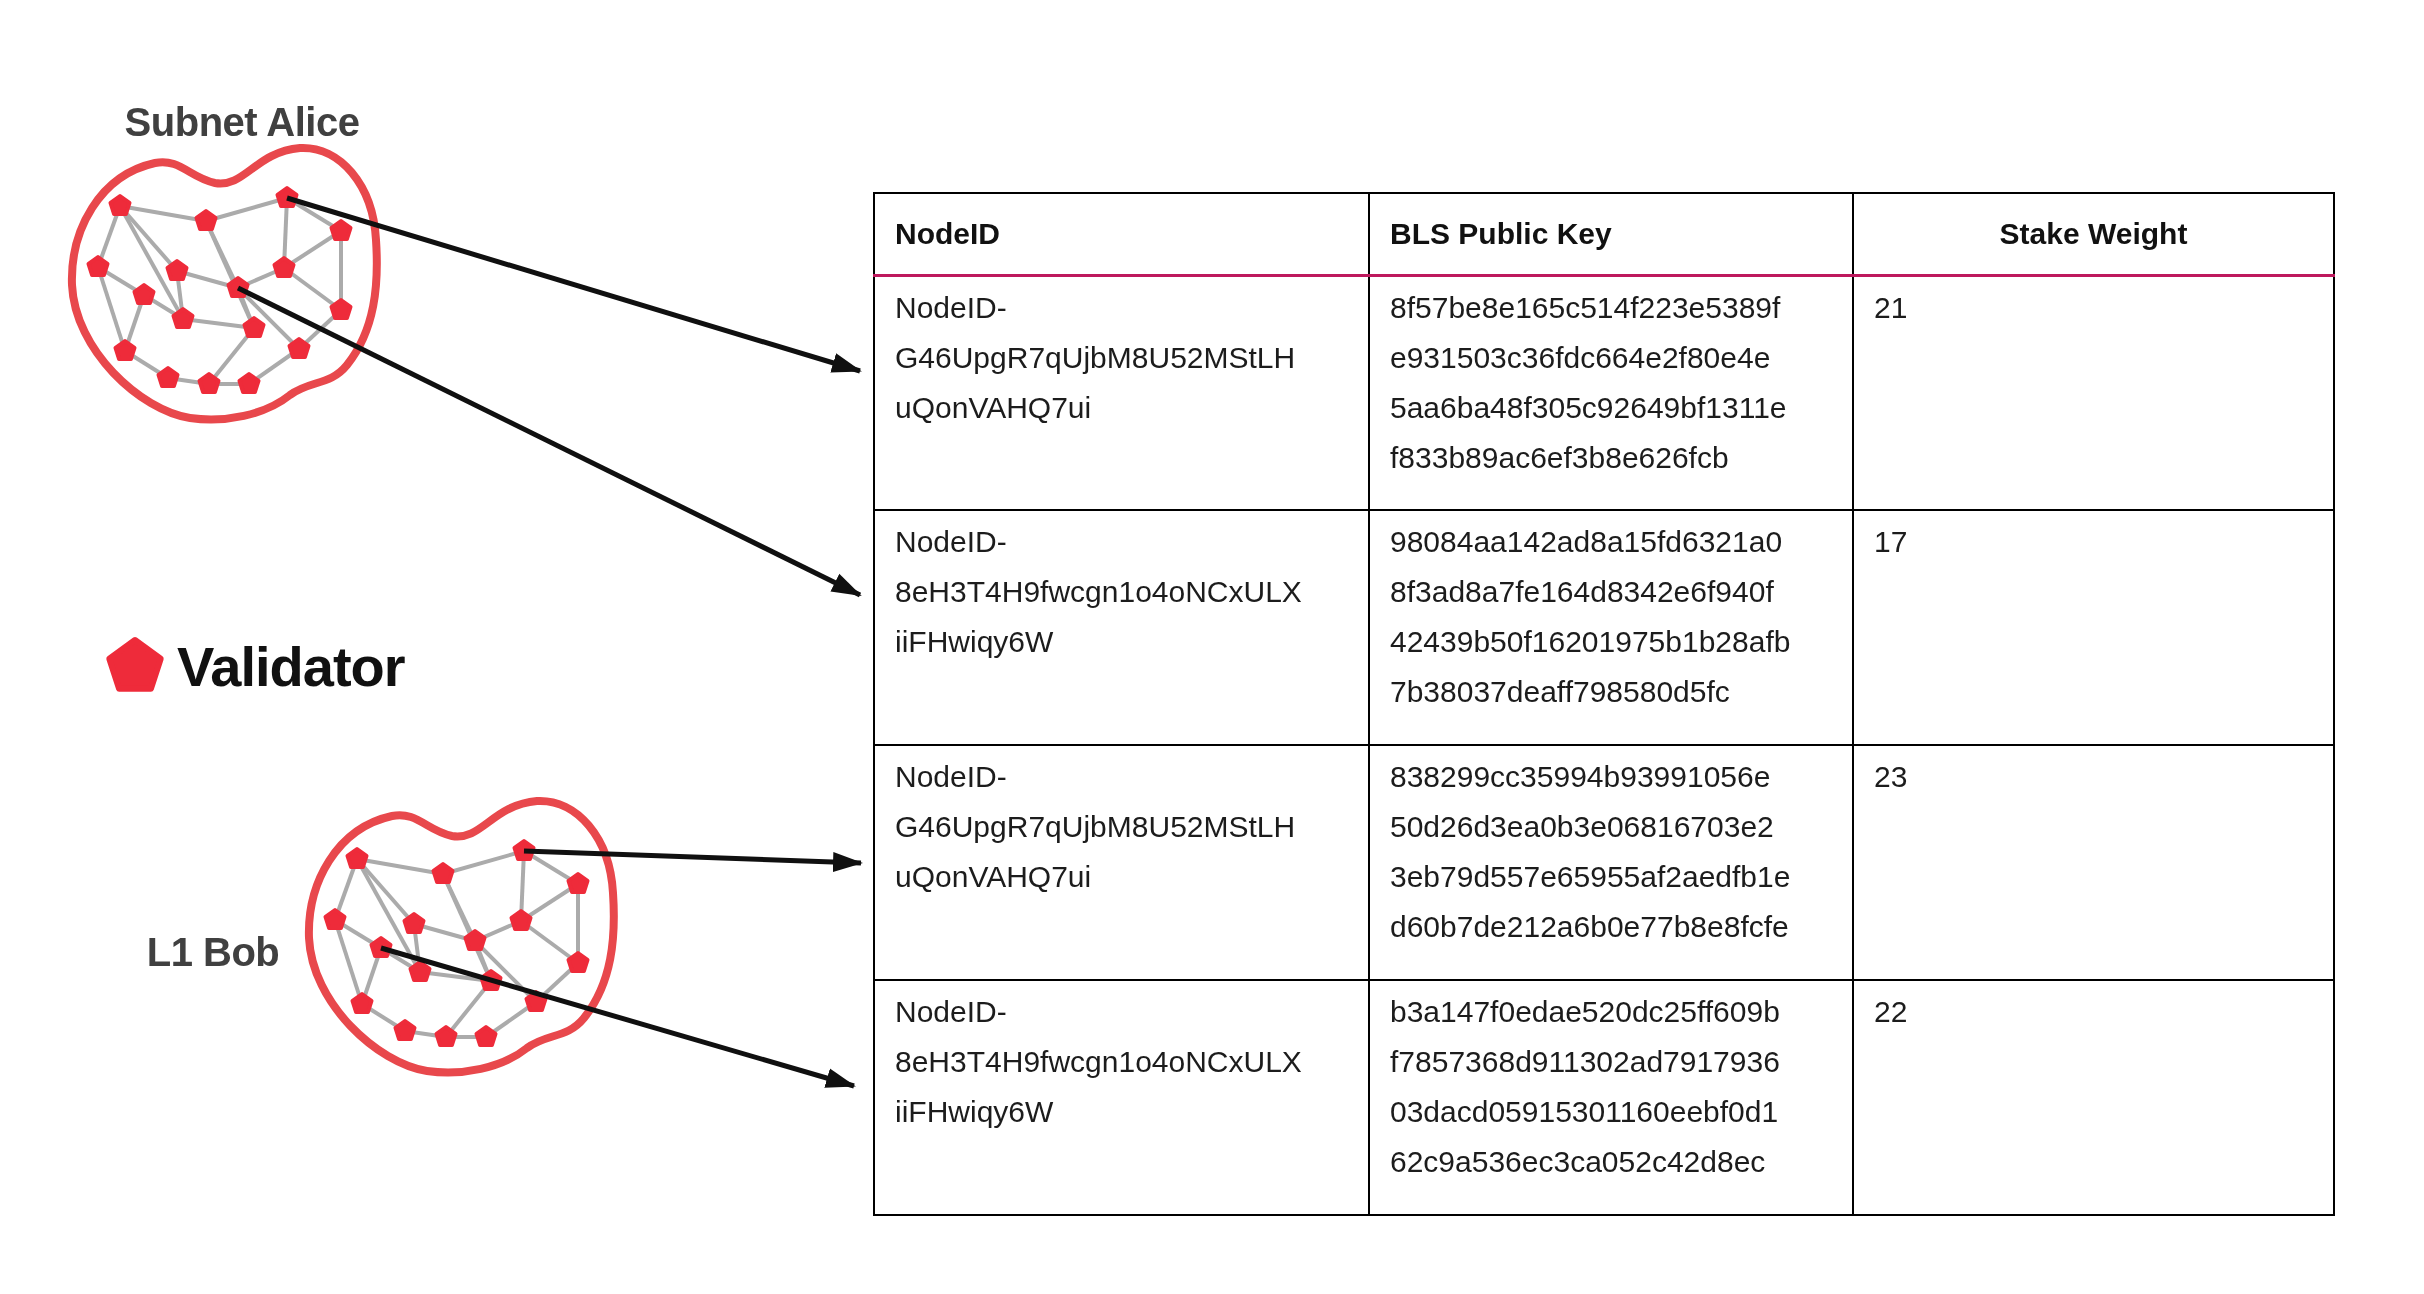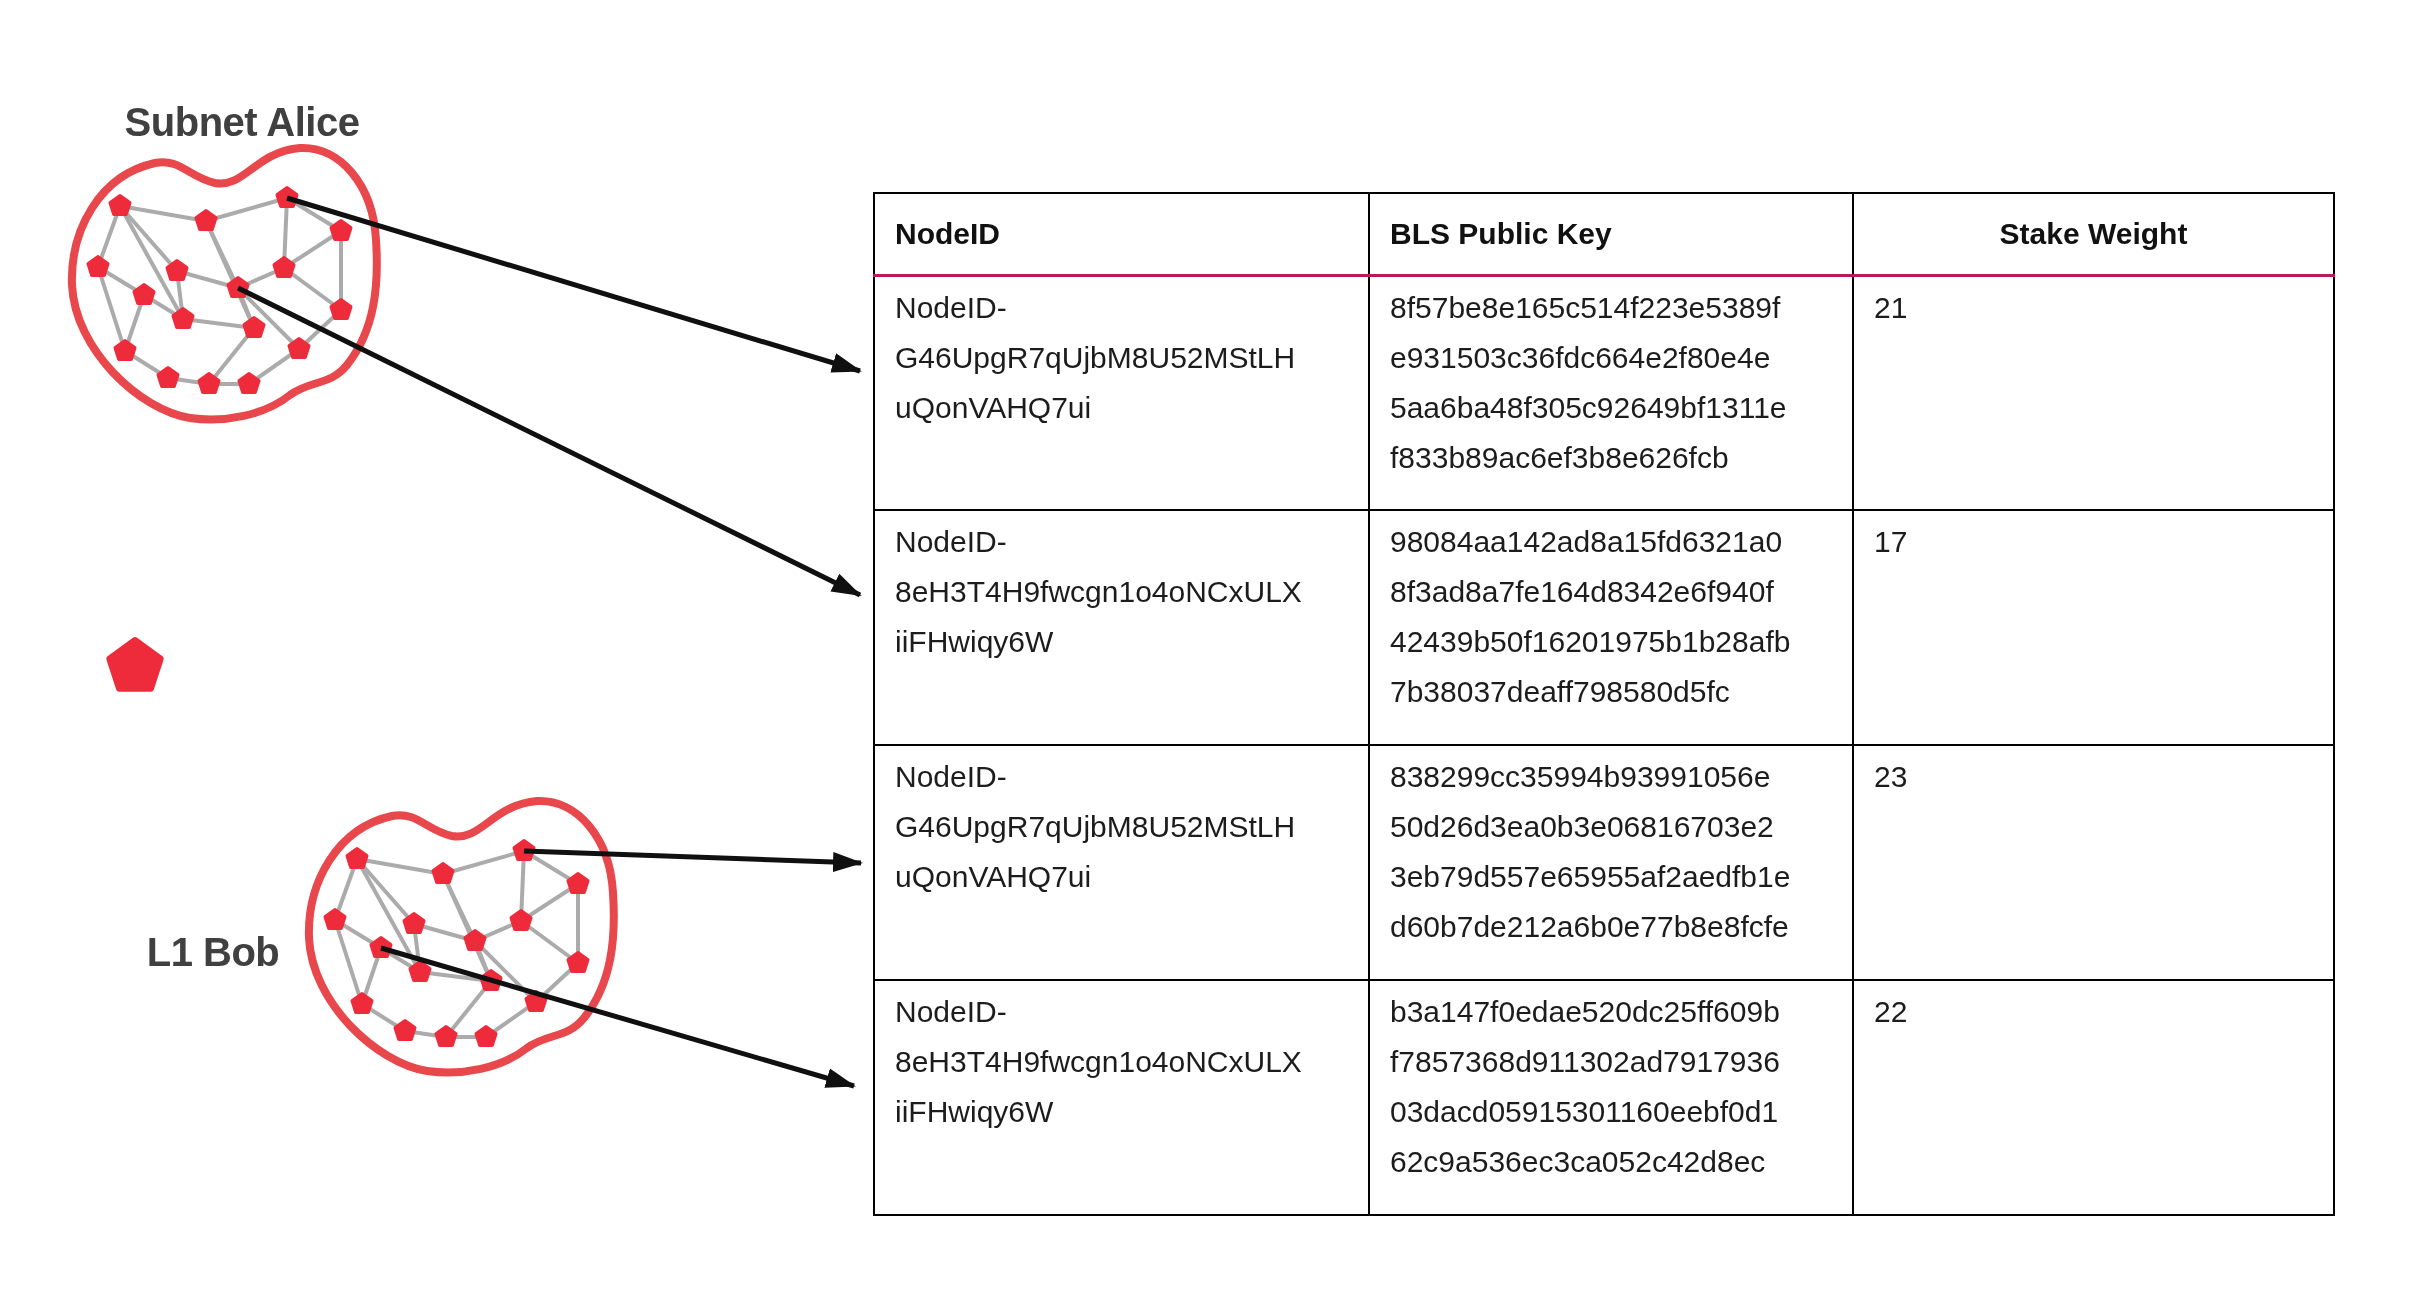--- a/index.html
+++ b/index.html
@@ -150,20 +150,21 @@
       </g>
       <line x1="287" y1="198" x2="860" y2="371" stroke="#101010" stroke-width="5" marker-end="url(#ah)"></line>
       <line x1="238" y1="288" x2="860" y2="595" stroke="#101010" stroke-width="5" marker-end="url(#ah)"></line>
       <line x1="524" y1="851" x2="861" y2="863" stroke="#101010" stroke-width="5" marker-end="url(#ah)"></line>
       <line x1="381" y1="948" x2="854" y2="1086" stroke="#101010" stroke-width="5" marker-end="url(#ah)"></line>
       <polygon points="135.0,640.0 160.7,658.7 150.9,688.8 119.1,688.8 109.3,658.7" fill="#ee2b3a" stroke="#ee2b3a" stroke-width="6" stroke-linejoin="round"></polygon>
     </svg>
 
   <div class="subnet-label alice">Subnet Alice</div>
 
+  <div class="legend-text">Validator</div>
 
   <div class="subnet-label bob">L1 Bob</div>
 
 
   <table class="ledger">
     <colgroup>
       <col style="width:495px">
       <col style="width:484px">
       <col style="width:481px">
     </colgroup>

